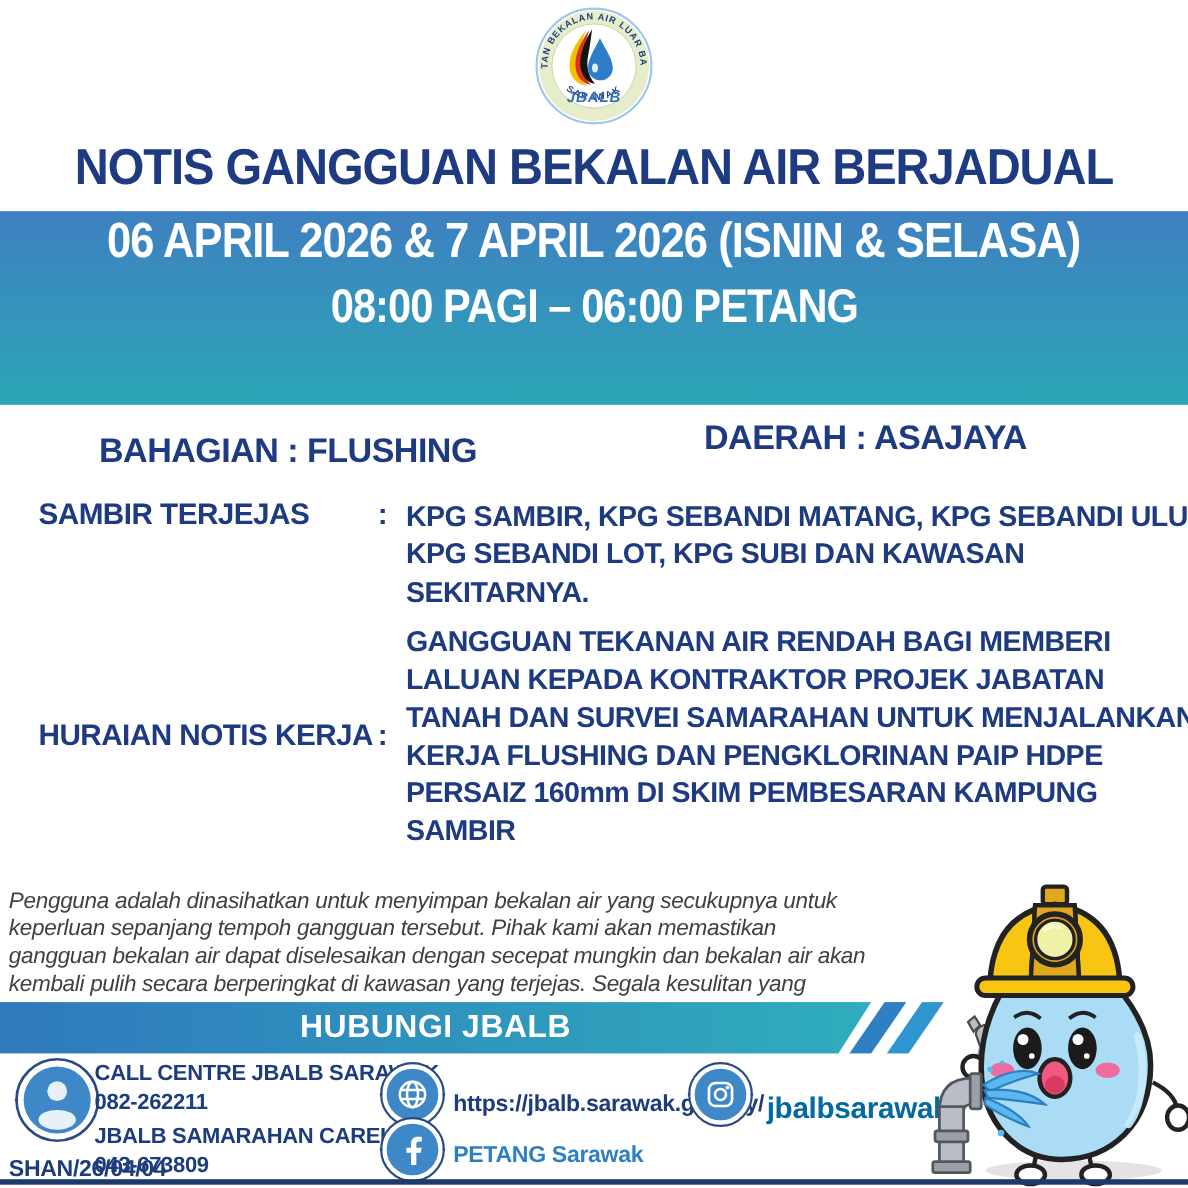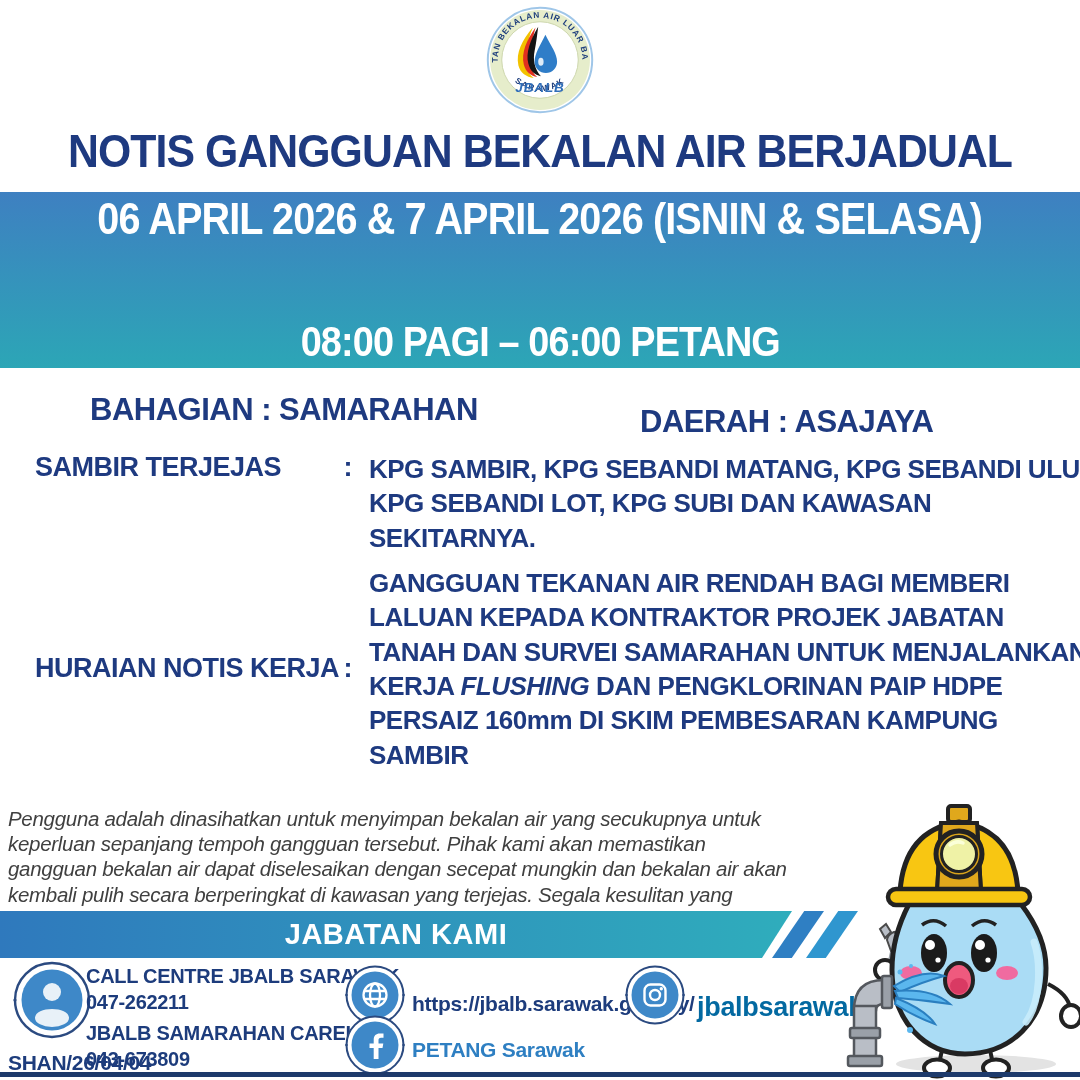--- a/index.html
+++ b/index.html
@@ -13,39 +13,39 @@
   .title{
     left:0;top:124px;width:1080px;text-align:center;
     font-size:46px;font-weight:bold;color:#1e3a80;letter-spacing:-1px;
     transform:scaleX(.93);transform-origin:center;white-space:nowrap;
   }
   
   .banner{
     left:0;top:192px;width:1080px;height:176px;
     background:linear-gradient(180deg,#3e80c1 0%,#35a?? 0%,#2ca6b6 100%);
     background:linear-gradient(180deg,#3e80c1 0%,#2ca6b6 100%);
-    display:flex;flex-direction:column;justify-content:space-between;align-items:center;gap:8px;
+    display:flex;flex-direction:column;justify-content:flex-start;align-items:center;gap:8px;
   }
   .banner .line{
     color:#ffffff;font-weight:bold;font-size:45px;letter-spacing:-1px;
     transform:scaleX(.88);transform-origin:center;white-space:nowrap;line-height:1.2;
   }
   .banner .line2{font-size:43px;}
   
   .region{color:#1e3a80;font-weight:bold;font-size:31px;letter-spacing:-.5px;white-space:nowrap;}
   .bahagian{left:90px;top:392px;}
-  .daerah{left:640px;top:404px;}
+  .daerah{left:640px;top:380px;}
   
   .detail-row{left:35px;display:flex;color:#1e3a80;font-weight:bold;}
   .detail-row .lbl{width:292px;font-size:27px;letter-spacing:-.5px;white-space:nowrap;}
   .detail-row .colon{width:42px;text-align:center;font-size:27px;}
   .detail-row .val{width:726px;font-size:26px;letter-spacing:-.5px;line-height:1.32;}
   .kawasan-row{top:452px;align-items:flex-start;}
   .huraian-row{top:566px;align-items:center;min-height:172px;}
-  .italic{font-style:italic;}
+  .italic{}
   
   .disclaimer{
     left:8px;top:806px;width:780px;color:#404040;font-style:italic;
     font-size:20.5px;letter-spacing:-.3px;line-height:1.23;font-weight:bold;
     -webkit-text-stroke:0;font-weight:normal;
   }
   
   .hubungi-bar{
     left:0;top:911px;width:792px;height:47px;
     background:linear-gradient(90deg,#2f79bd 0%,#2fadbc 100%);
@@ -101,54 +101,54 @@
     <text x="60" y="96" text-anchor="middle" font-size="15" font-weight="bold" font-style="italic" fill="#2f6db8" letter-spacing="1">JBALB</text>
   </svg>
 
   <div class="abs title">NOTIS GANGGUAN BEKALAN AIR BERJADUAL</div>
 
   <div class="abs banner">
     <div class="line">06 APRIL 2026 &amp; 7 APRIL 2026 (ISNIN &amp; SELASA)</div>
     <div class="line line2">08:00 PAGI – 06:00 PETANG</div>
   </div>
 
-  <div class="abs region bahagian">BAHAGIAN : SAMARAHAN</div>
+  <div class="abs region bahagian">BAHAGIAN : FLUSHING</div>
   <div class="abs region daerah">DAERAH : ASAJAYA</div>
 
   <div class="abs detail-row kawasan-row">
     <div class="lbl">SAMBIR TERJEJAS</div>
     <div class="colon">:</div>
     <div class="val">KPG SAMBIR, KPG SEBANDI MATANG, KPG SEBANDI ULU, KPG SEBANDI LOT, KPG SUBI DAN KAWASAN SEKITARNYA.</div>
   </div>
 
   <div class="abs detail-row huraian-row">
     <div class="lbl">HURAIAN NOTIS KERJA</div>
     <div class="colon">:</div>
     <div class="val"><span>GANGGUAN TEKANAN AIR RENDAH BAGI MEMBERI LALUAN KEPADA KONTRAKTOR PROJEK JABATAN TANAH DAN SURVEI SAMARAHAN UNTUK MENJALANKAN KERJA </span><span class="italic">FLUSHING</span><span> DAN PENGKLORINAN PAIP HDPE PERSAIZ 160mm DI SKIM PEMBESARAN KAMPUNG SAMBIR</span></div>
   </div>
 
   <div class="abs disclaimer">Pengguna adalah dinasihatkan untuk menyimpan bekalan air yang secukupnya untuk keperluan sepanjang tempoh gangguan tersebut. Pihak kami akan memastikan gangguan bekalan air dapat diselesaikan dengan secepat mungkin dan bekalan air akan kembali pulih secara berperingkat di kawasan yang terjejas. Segala kesulitan yang timbul akibat gangguan ini adalah sangat dikesali.</div>
 
   <div class="abs hubungi-bar">
-    <div class="txt">JABATAN KAMI</div>
+    <div class="txt">HUBUNGI JBALB</div>
   </div>
   <div class="abs slash slash1"></div>
   <div class="abs slash slash2"></div>
 
   <svg class="abs icon-person" viewBox="0 0 80 80">
     <circle cx="40" cy="40" r="37" fill="#ffffff" stroke="#2b4a80" stroke-width="2.4"></circle>
     <circle cx="3" cy="40" r="1.6" fill="#2b4a80"></circle>
       <circle cx="77" cy="40" r="1.6" fill="#2b4a80"></circle>
     <circle cx="40" cy="40" r="30.5" fill="#3e88c8"></circle>
     <circle cx="40" cy="32" r="9" fill="#e8f1f8"></circle>
     <path d="M23,58 C23,46 57,46 57,58 a17,9 0 0 1 -34,0 Z" fill="#e8f1f8"></path>
   </svg>
   <div class="abs contact-text call-block">
     <div>CALL CENTRE JBALB SARAWAK</div>
-    <div>047-262211</div>
+    <div>082-262211</div>
   </div>
   <div class="abs contact-text careline-block">
     <div>JBALB SAMARAHAN CARELINE</div>
     <div>043-673809</div>
   </div>
 
   <svg class="abs icon-globe" viewBox="0 0 62 62">
     <circle cx="31" cy="31" r="28.5" fill="#ffffff" stroke="#2b4a80" stroke-width="2"></circle>
     <circle cx="2.5" cy="31" r="1.3" fill="#2b4a80"></circle>
       <circle cx="59.5" cy="31" r="1.3" fill="#2b4a80"></circle>

